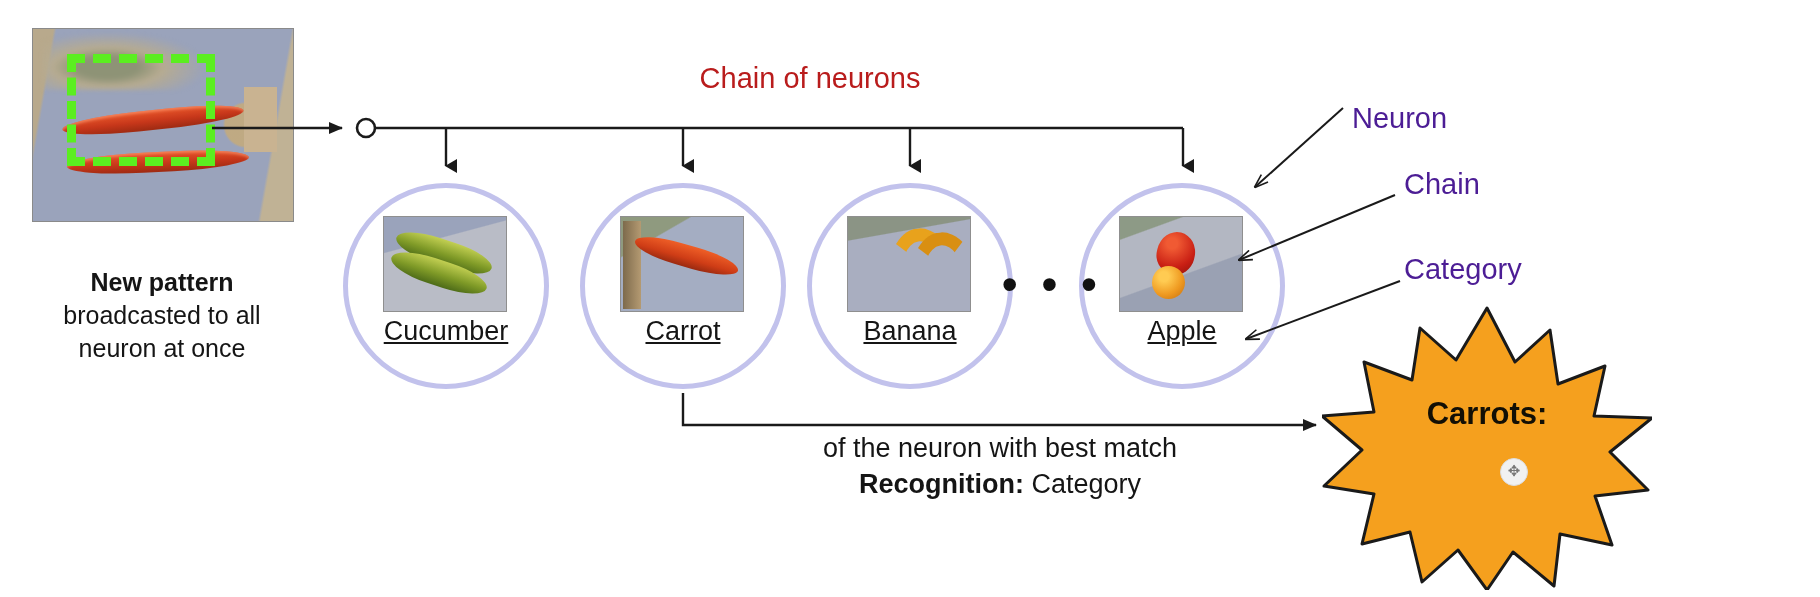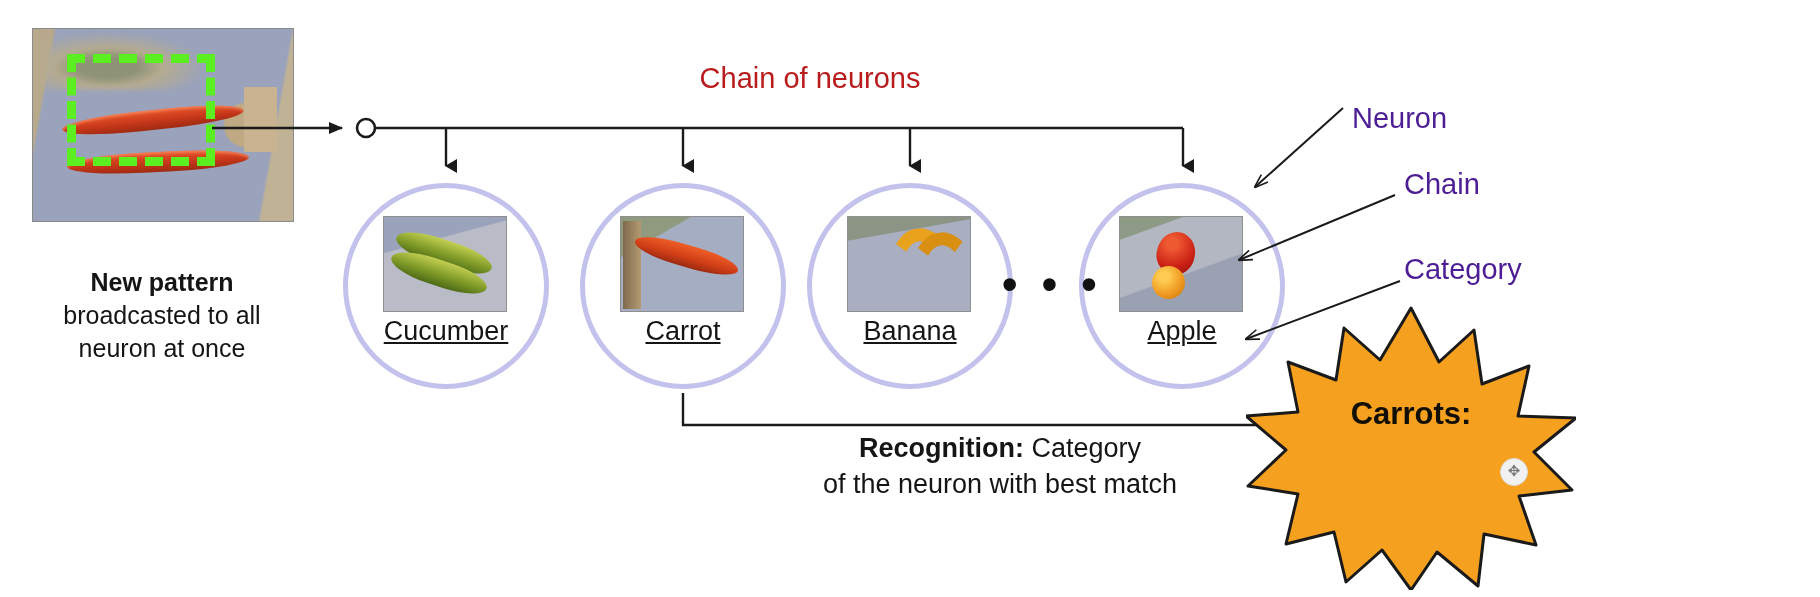--- a/index.html
+++ b/index.html
@@ -191,21 +191,21 @@
   .annot-label {
     position: absolute;
     font-size: 29px;
     color: #4c1d95;
     white-space: nowrap;
   }
 
   
   #starburst {
     position: absolute;
-    left: 1246px;
+    left: 1322px;
     top: 300px;
     width: 330px;
     height: 290px;
   }
   #starburst .burst-text {
     position: absolute;
     left: 0; right: 0;
     top: 96px;
     text-align: center;
     font-size: 31px;
@@ -343,21 +343,21 @@
   <div class="annot-label" style="left:1404px; top:253px;">Category</div>
 
   <div id="starburst">
     <svg width="330" height="290" viewBox="0 0 330 290">
       <polygon points="165,8 193,62 228,30 236,84 283,66 272,116 330,118 288,152 326,190 273,196 290,245 238,234 232,286 191,252 165,290 136,250 100,282 88,232 40,244 52,194 2,186 40,150 0,116 52,112 42,62 90,80 98,28 134,60" fill="#F5A01E" stroke="#1a1a1a" stroke-width="3" stroke-linejoin="round"></polygon>
     </svg>
     <div class="burst-text">Carrots:</div>
   </div>
 
   <div id="recognition-caption">
+    <div>of the neuron with best match</div>
     <div>
       <span class="strong">Recognition:</span><span> Category</span>
     </div>
-    <div>of the neuron with best match</div>
   </div>
 
   <div id="cursor-marker">✥</div>
 
 </div>
 
 </body></html>

